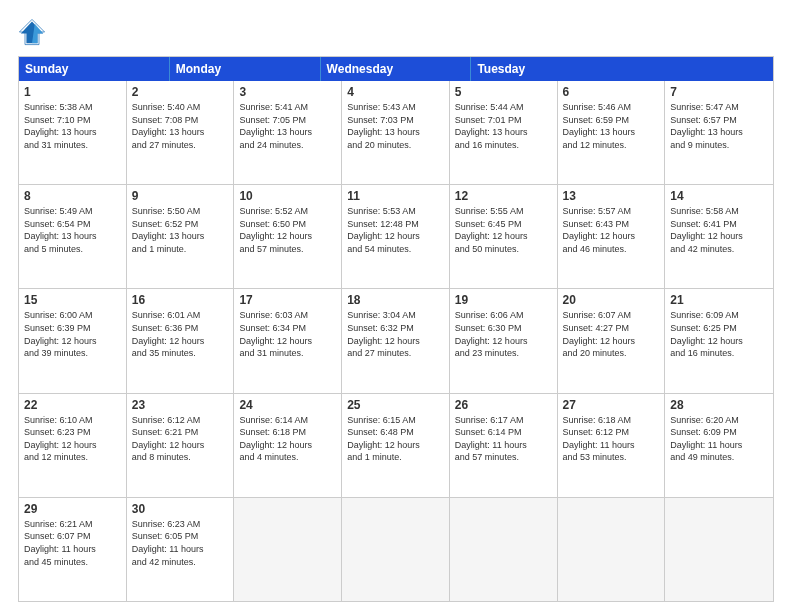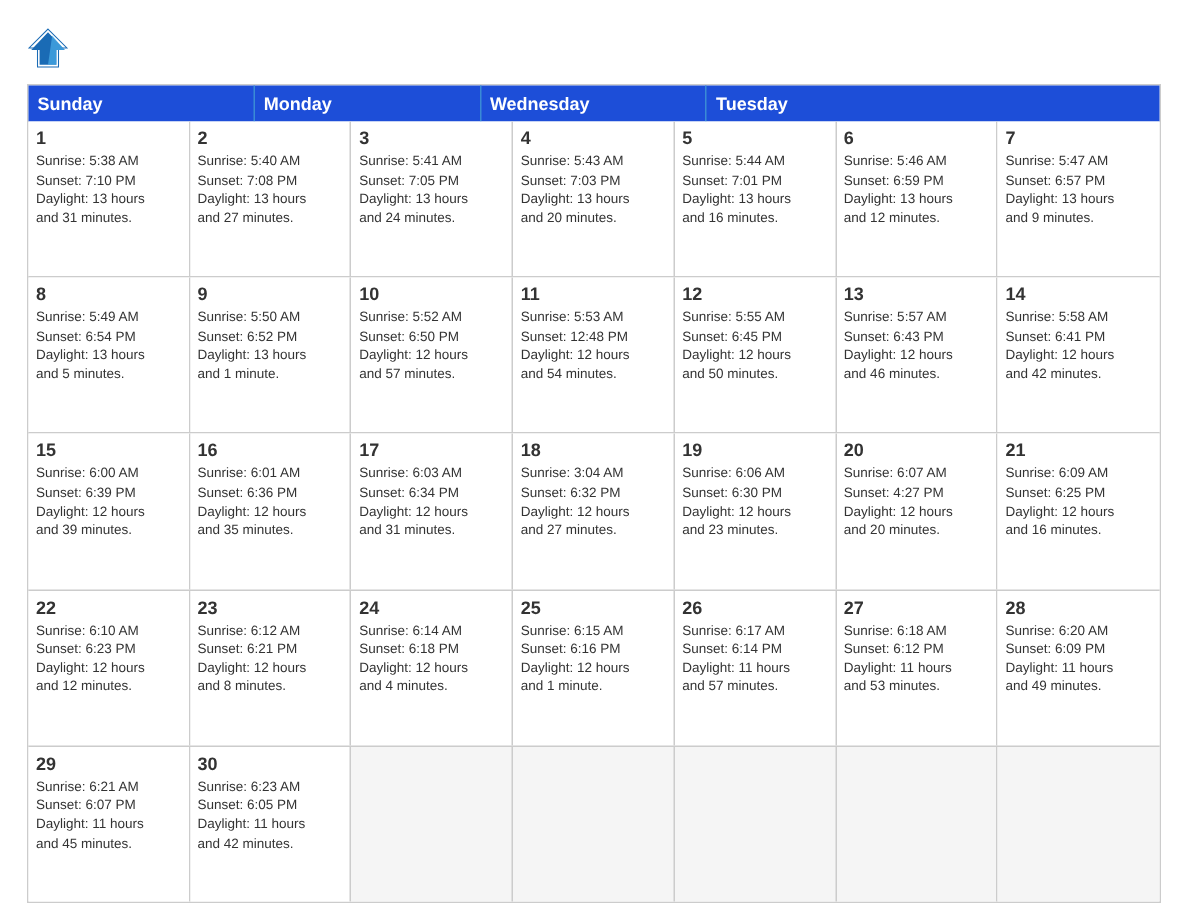--- a/index.html
+++ b/index.html
@@ -308,21 +308,21 @@
           <div class="cal-cell">
             <span class="day-num">24</span>
             <span class="cell-line">Sunrise: 6:14 AM</span>
             <span class="cell-line">Sunset: 6:18 PM</span>
             <span class="cell-line">Daylight: 12 hours</span>
             <span class="cell-line">and 4 minutes.</span>
           </div>
           <div class="cal-cell">
             <span class="day-num">25</span>
             <span class="cell-line">Sunrise: 6:15 AM</span>
-            <span class="cell-line">Sunset: 6:16 PM</span>
+            <span class="cell-line">Sunset: 6:48 PM</span>
             <span class="cell-line">Daylight: 12 hours</span>
             <span class="cell-line">and 1 minute.</span>
           </div>
           <div class="cal-cell">
             <span class="day-num">26</span>
             <span class="cell-line">Sunrise: 6:17 AM</span>
             <span class="cell-line">Sunset: 6:14 PM</span>
             <span class="cell-line">Daylight: 11 hours</span>
             <span class="cell-line">and 57 minutes.</span>
           </div>

